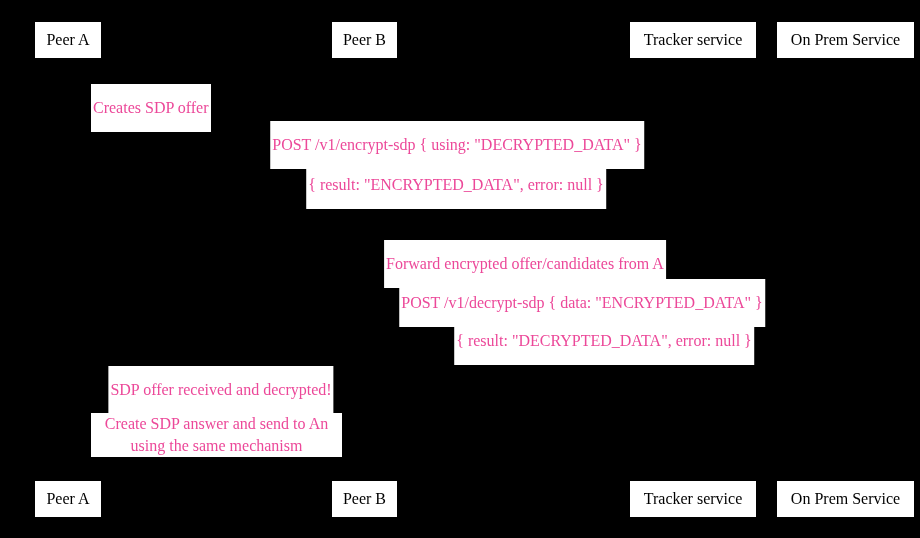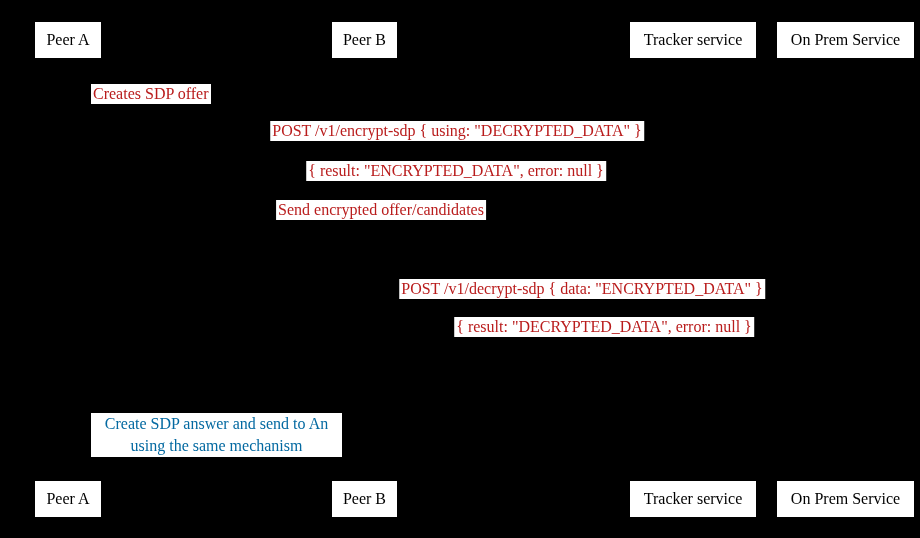--- a/index.html
+++ b/index.html
@@ -30,38 +30,38 @@
     color: #000000;
     display: flex;
     align-items: center;
     justify-content: center;
     font-size: 16px;
     white-space: nowrap;
   }
   .msg-label {
     position: absolute;
     background: #ffffff;
-    color: #b91c1c;
+    color: #ec4899;
     font-size: 16px;
     line-height: 20px;
     height: 20px;
-    padding: 0 2px;
+    padding: 14px 2px;
     white-space: nowrap;
   }
   .msg-centered {
     transform: translateX(-50%);
   }
   .note-box {
     position: absolute;
     left: 67px;
     top: 413px;
     width: 251px;
     height: 44px;
     background: #ffffff;
-    color: #0369a1;
+    color: #ec4899;
     font-size: 16px;
     line-height: 22px;
     text-align: center;
   }
 </style>
 </head>
 <body>
 
 <div class="canvas">
 
@@ -74,27 +74,28 @@
   <div class="actor-box" style="left:308px; top:22px; width:65px;">Peer B</div>
   <div class="actor-box" style="left:606px; top:22px; width:126px;">Tracker service</div>
   <div class="actor-box" style="left:753px; top:22px; width:137px;">On Prem Service</div>
 
   <div class="msg-label" style="left:67px; top:84px;">Creates SDP offer</div>
 
   <div class="msg-label msg-centered" style="left:433px; top:121px;">POST /v1/encrypt-sdp { using: "DECRYPTED_DATA" }</div>
 
   <div class="msg-label msg-centered" style="left:432px; top:161px;">{ result: "ENCRYPTED_DATA", error: null }</div>
 
-  <div class="msg-label msg-centered" style="left:357px; top:200px;">Send encrypted offer/candidates</div>
 
+  <div class="msg-label msg-centered" style="left:501px; top:240px;">Forward encrypted offer/candidates from A</div>
 
   <div class="msg-label msg-centered" style="left:558px; top:279px;">POST /v1/decrypt-sdp { data: "ENCRYPTED_DATA" }</div>
 
   <div class="msg-label msg-centered" style="left:580px; top:317px;">{ result: "DECRYPTED_DATA", error: null }</div>
 
+  <div class="msg-label msg-centered" style="left:197px; top:366px;">SDP offer received and decrypted!</div>
 
   <div class="note-box">
     <div>Create SDP answer and send to An</div>
     <div>using the same mechanism</div>
   </div>
 
   <div class="actor-box" style="left:11px;  top:481px; width:66px;">Peer A</div>
   <div class="actor-box" style="left:308px; top:481px; width:65px;">Peer B</div>
   <div class="actor-box" style="left:606px; top:481px; width:126px;">Tracker service</div>
   <div class="actor-box" style="left:753px; top:481px; width:137px;">On Prem Service</div>

